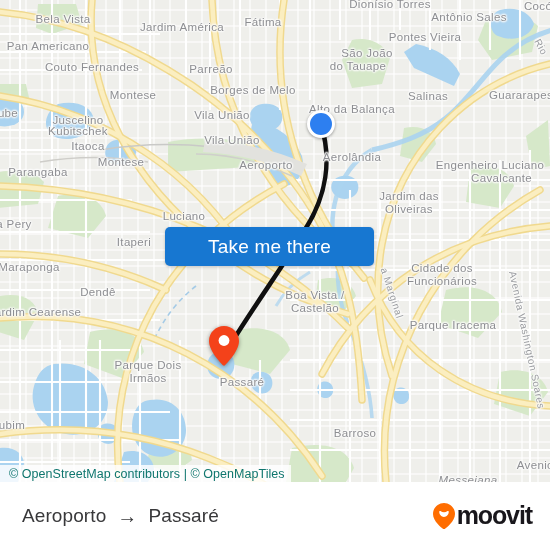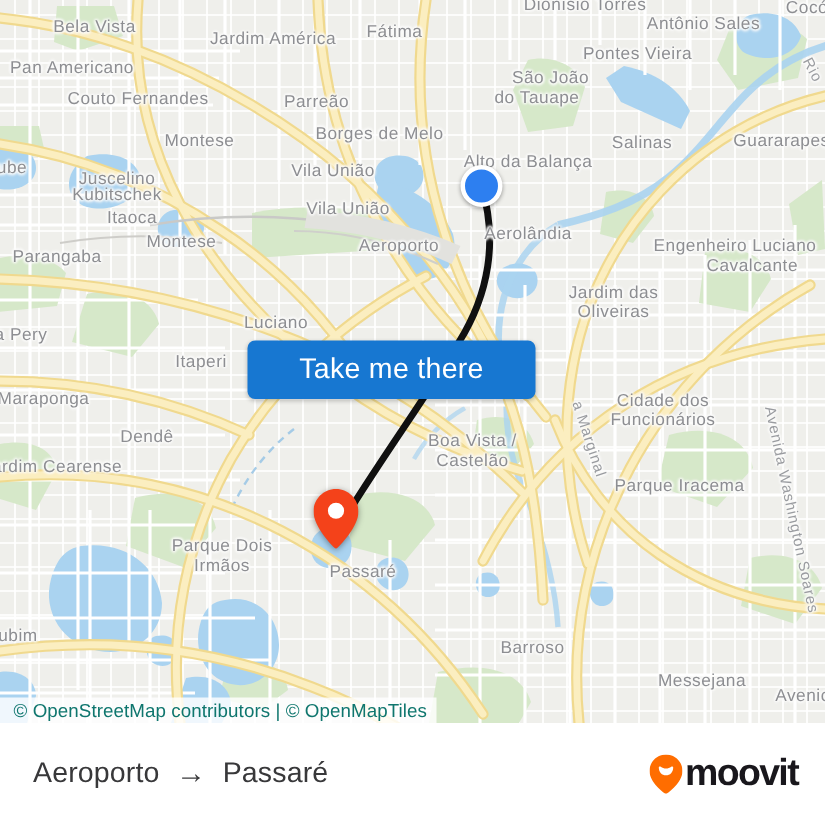--- a/index.html
+++ b/index.html
@@ -48,21 +48,21 @@
   .marker-dest{
     position:absolute;
     width:30px; height:40px;
     transform:translate(-50%,-100%);
     filter:drop-shadow(0 1px 2px rgba(0,0,0,.4));
   }
 
   
   #cta{
     position:absolute;
-    left:165px; top:227px; width:192px; height:39px;
+    left:165px; top:227px; width:209px; height:39px;
     background:#1777d1;
     border:none; border-radius:5px;
     color:#ffffff;
     font-family:"Liberation Sans", sans-serif;
     font-size:19px;
     letter-spacing:.2px;
     cursor:pointer;
     display:flex; align-items:center; justify-content:center;
     box-shadow:0 1px 3px rgba(0,0,0,.22);
   }
@@ -272,21 +272,21 @@
         <div class="lbl" style="left: 98px; top: 292px;">Dendê</div>
         <div class="lbl" style="left: 315px; top: 295px;">Boa Vista /</div>
         <div class="lbl" style="left: 315px; top: 308px;">Castelão</div>
         <div class="lbl" style="left: 38px; top: 312px;">ardim Cearense</div>
         <div class="lbl" style="left: 453px; top: 325px;">Parque Iracema</div>
         <div class="lbl" style="left: 148px; top: 365px;">Parque Dois</div>
         <div class="lbl" style="left: 148px; top: 378px;">Irmãos</div>
         <div class="lbl" style="left: 242px; top: 382px;">Passaré</div>
         <div class="lbl" style="left: 12px; top: 425px;">ubim</div>
         <div class="lbl" style="left: 355px; top: 433px;">Barroso</div>
-        <div class="lbl" style="left: 468px; top: 455px;">Messejana</div>
+        <div class="lbl" style="left: 468px; top: 480px; font-style: italic;">Messejana</div>
         <div class="lbl" style="left: 535px; top: 465px;">Avenic</div>
       </div>
     <div id="road-labels">
         <div class="lbl road" style="left: 392px; top: 293px; transform: translate(-50%, -50%) rotate(72deg);">a Marginal</div>
         <div class="lbl road" style="left: 527px; top: 340px; transform: translate(-50%, -50%) rotate(78deg);">Avenida Washington Soares</div>
         <div class="lbl road" style="left: 541px; top: 47px; transform: translate(-50%, -50%) rotate(62deg);">Rio</div>
       </div>
 
     <div id="route-layer">
       <div class="marker-origin" style="left:321px; top:124px;"></div>

